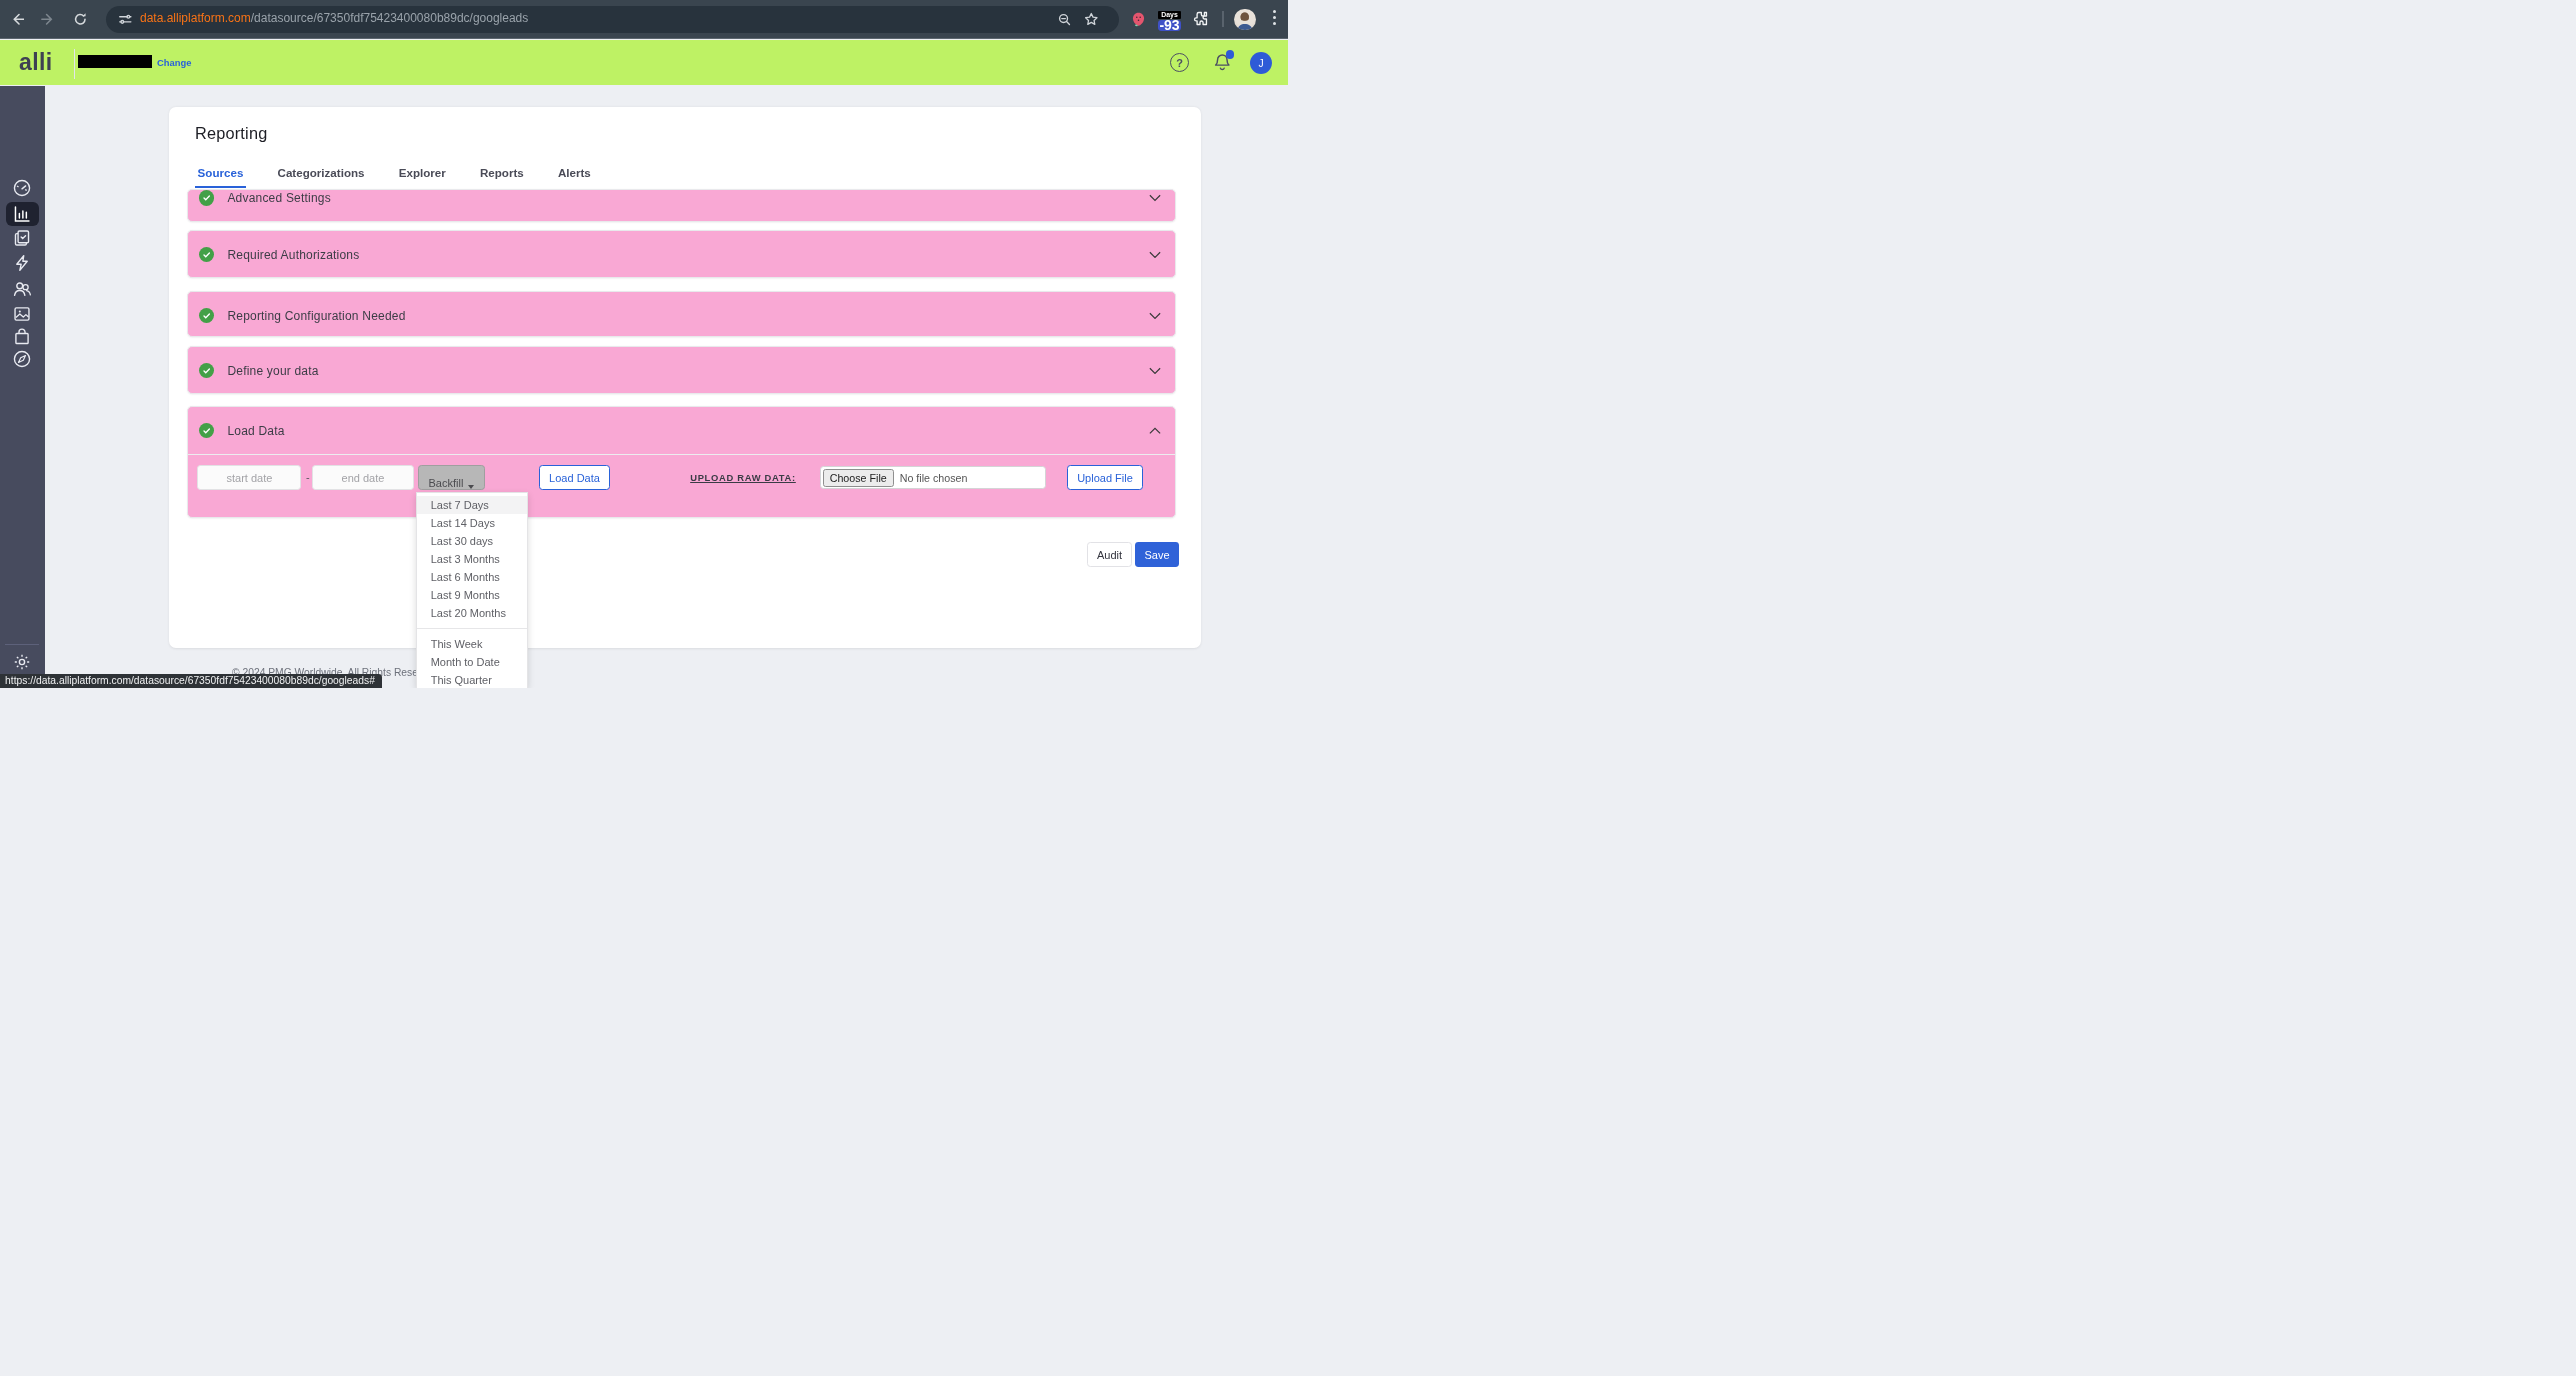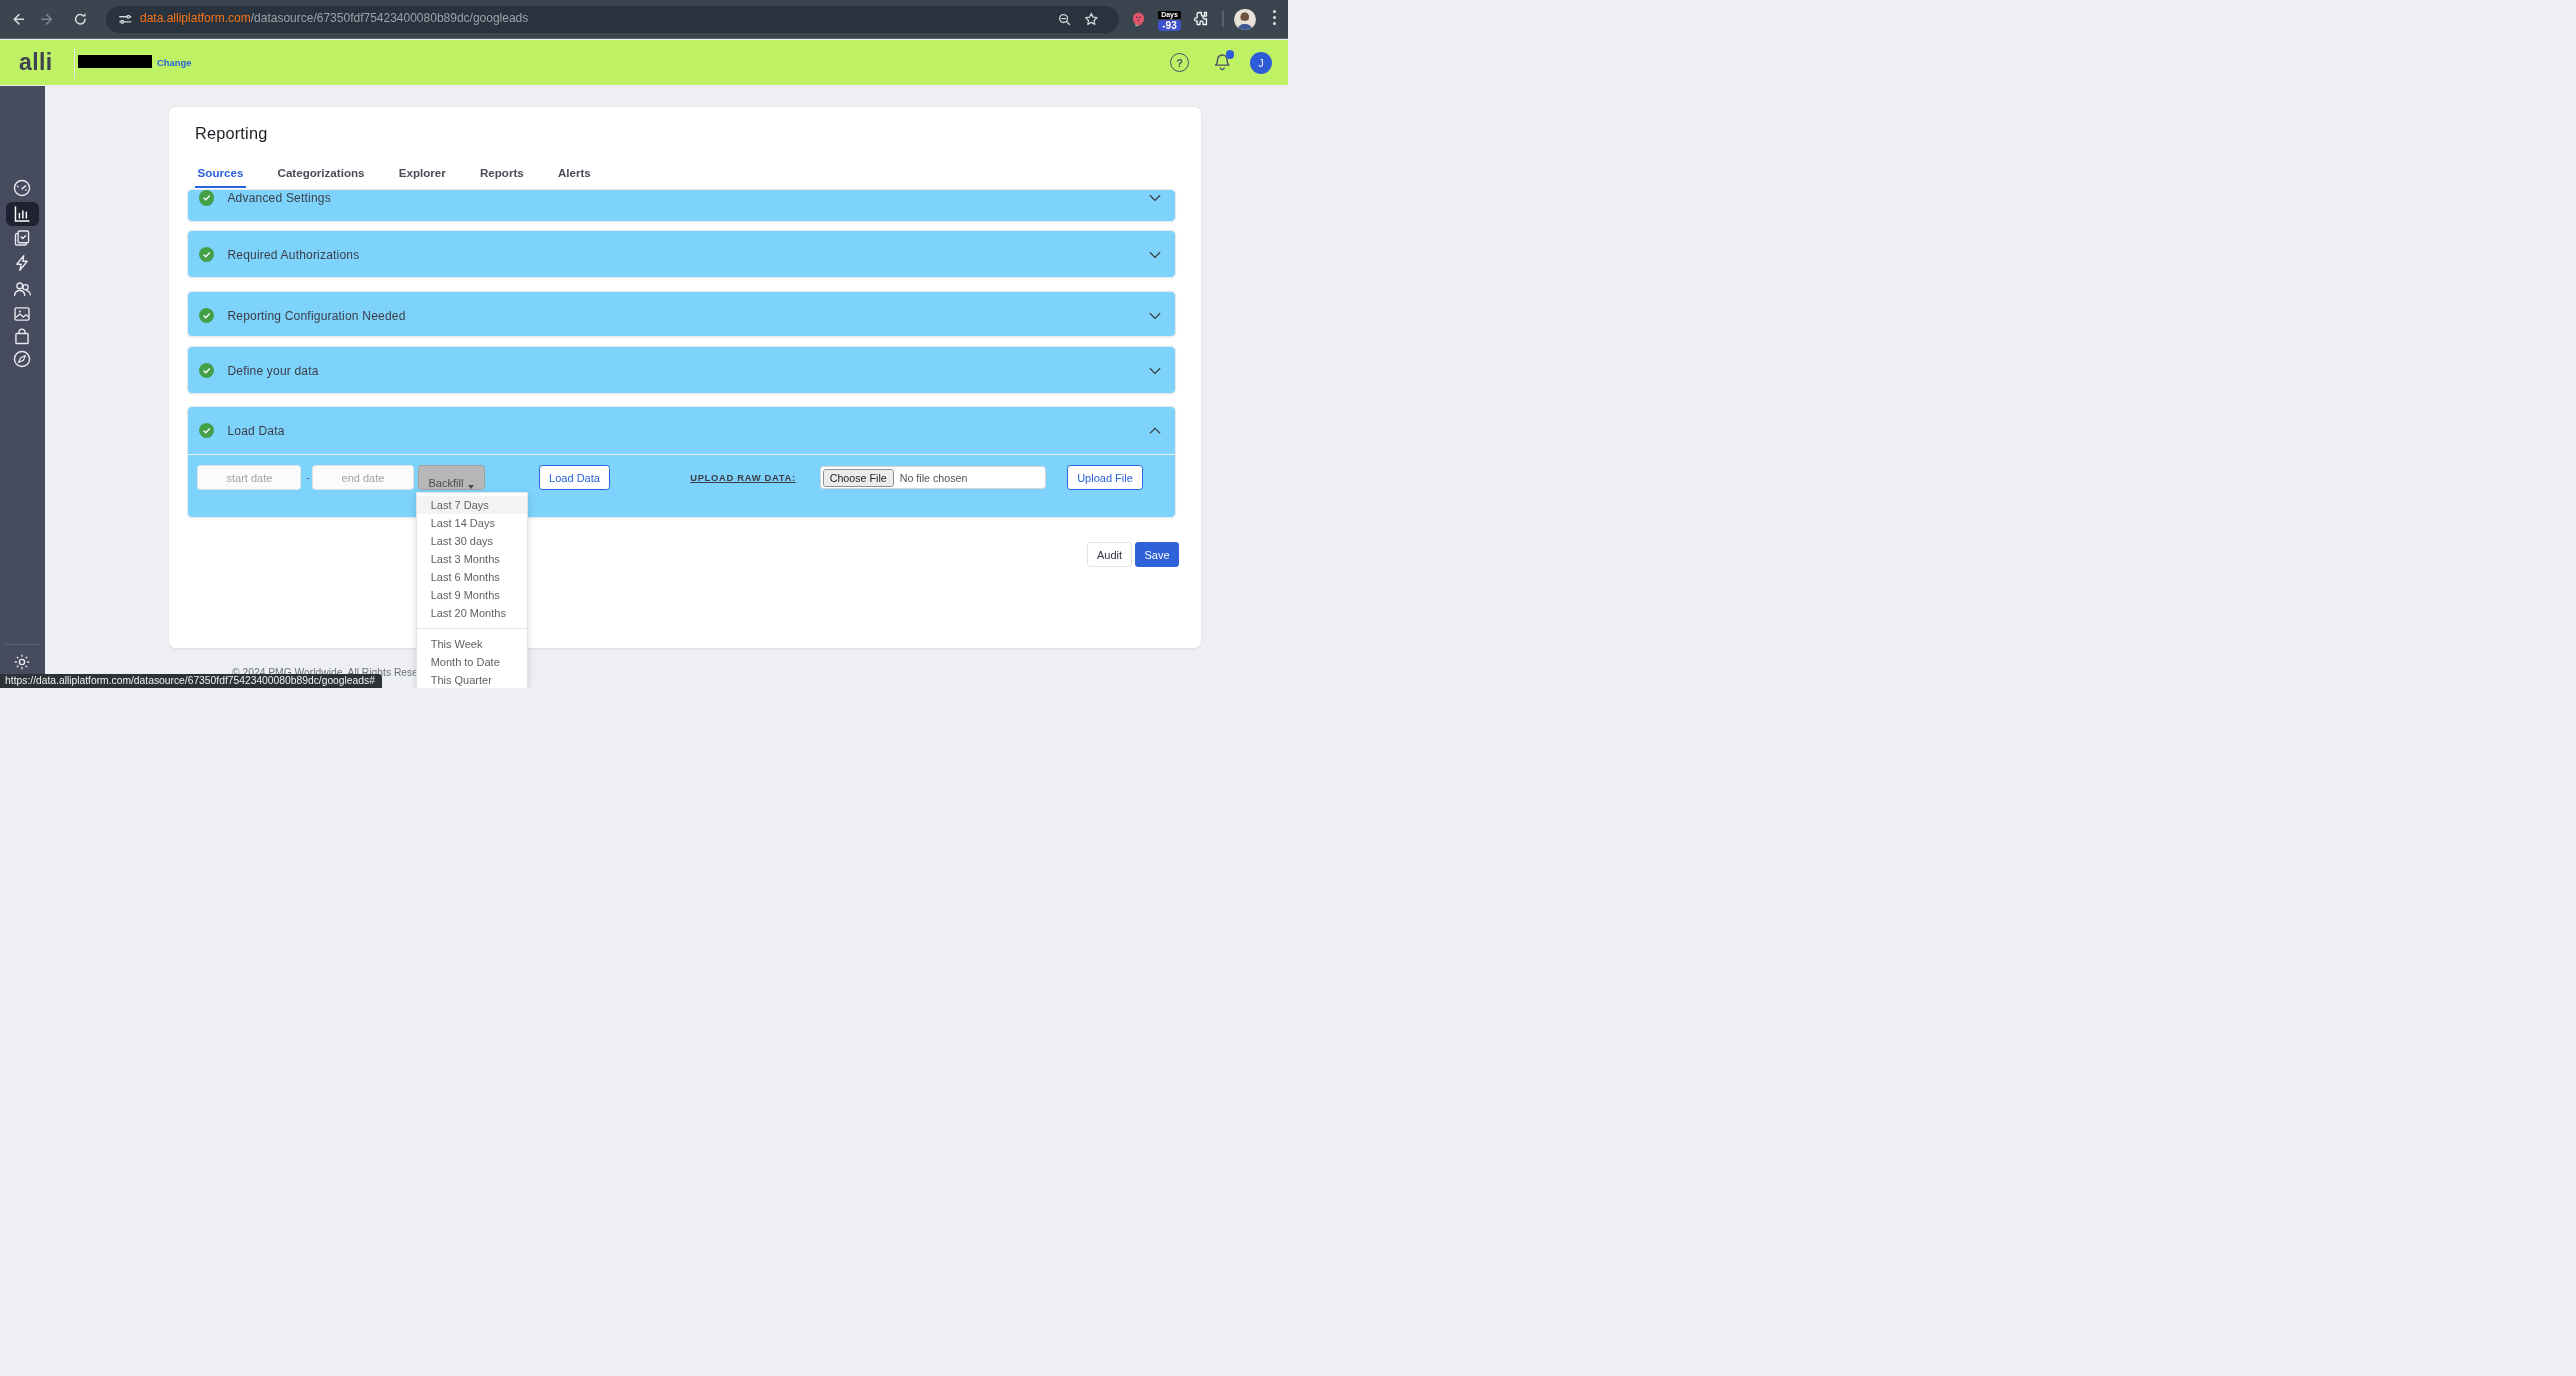--- a/index.html
+++ b/index.html
@@ -10,21 +10,21 @@
   .browser-bar { position:absolute; left:0; top:0; width:1288px; height:39px; background:#3a454f; border-bottom:1.7px solid #5c666f; z-index:40; }
   .nav-btn { position:absolute; top:9.4px; width:20.6px; height:20.6px; display:flex; align-items:center; justify-content:center; border-radius:50%; }
   .url-pill { position:absolute; left:106px; top:6px; width:1013px; height:26.6px; background:#28333d; border-radius:13.7px; display:flex; align-items:center; }
   .url-text { position:absolute; left:34px; top:5.1px; font-size:12px; white-space:nowrap; }
   .url-domain { color:#f97316; }
   .url-path { color:#9aa3ab; }
   .pill-icon { position:absolute; top:6px; }
   .ext-area { position:absolute; top:0; height:39px; }
   .days-badge { position:absolute; left:1158px; top:11px; width:23px; text-align:center; z-index:2; }
   .days-label { display:block; background:#000; color:#fff; font-size:6.9px; font-weight:bold; line-height:7.7px; border-radius:0.9px; }
-  .days-value { display:block; margin-top:0.9px; background:#3f51c8; color:#fff; font-size:10px; font-weight:bold; line-height:11px; border-radius:3.4px; }
+  .days-value { display:block; margin-top:0.9px; background:#3f51c8; color:#fff; font-size:14px; font-weight:bold; line-height:11px; border-radius:3.4px; }
   .tb-sep { position:absolute; left:1222px; top:11px; width:1.7px; height:16.3px; background:#59636d; }
   .tb-avatar { position:absolute; left:1234px; top:8.6px; width:21.5px; height:21.5px; border-radius:50%; background:radial-gradient(circle at 50% 35%, #e9e2da 0 55%, #d7cdc3 100%); overflow:hidden; }
   .dots { position:absolute; left:1273px; top:10.3px; width:3.4px; }
   .dots span { display:block; width:3px; height:3px; border-radius:50%; background:#dfe3e6; margin:0 auto 3px; }
 
   
   .app-header { position:absolute; left:0; top:40px; width:1288px; height:45px; background:#bef264; z-index:30; }
   .logo { position:absolute; left:19px; top:9.4px; font-size:23px; font-weight:bold; letter-spacing:0.4px; color:#3e4152; }
   .head-divider { position:absolute; left:74px; top:8.6px; width:0.9px; height:30px; background:#e3e5ea; }
   .redacted { position:absolute; left:78px; top:14.6px; width:74px; height:13.7px; background:#000; }
@@ -40,21 +40,21 @@
   .active-tile { position:absolute; left:6px; top:116px; width:33px; height:24px; background:#1f2230; border-radius:6px; }
   .side-div { position:absolute; left:5.1px; top:558px; width:34px; height:0.9px; background:#5d617a; }
 
   
   .main-card { position:absolute; left:169px; top:107px; width:1032px; height:541px; background:#fff; border-radius:6.9px; box-shadow:0 0.9px 2.6px rgba(0,0,0,.08); z-index:5; }
   .page-title { position:absolute; left:26px; top:17px; font-size:16.3px; color:#1d1e25; letter-spacing:0.2px; }
   .tabs { position:absolute; left:26px; top:53px; height:28px; display:flex;font-weight:bold; }
   .tab { font-size:11.6px; color:#4a4b57; line-height:26px; padding:0 2.6px; margin-right:29px; }
   .tab.active { color:#2962d9; border-bottom:2.6px solid #2962d9; }
 
-  .section-card { position:absolute; left:18px; width:989px; background:#7dd3fc; border:0.9px solid #e9e9ec; border-radius:5.1px; box-shadow:0 0.9px 1.7px rgba(0,0,0,.05); overflow:hidden; }
+  .section-card { position:absolute; left:18px; width:989px; background:#f9a8d4; border:0.9px solid #e9e9ec; border-radius:5.1px; box-shadow:0 0.9px 1.7px rgba(0,0,0,.05); overflow:hidden; }
   .sec-row { height:47px; display:flex; align-items:center; padding:0 13.7px 0 11px; }
   .check-circle { width:15.4px; height:15.4px; border-radius:50%; background:#43a047; display:flex; align-items:center; justify-content:center; flex:0 0 15.4px; }
   .sec-title { margin-left:13px; font-size:12px; color:#3c3d46; letter-spacing:0.2px; }
   .sec-chevron { margin-left:auto; display:flex; }
   .sec1 { top:82px; height:33px; }
   .sec1 .sec-row { margin-top:-15.4px; }
   .sec2 { top:123px; height:48px; }
   .sec3 { top:184px; height:46px; }
   .sec4 { top:239px; height:48px; }
   .sec5 { top:299px; height:112px; }

